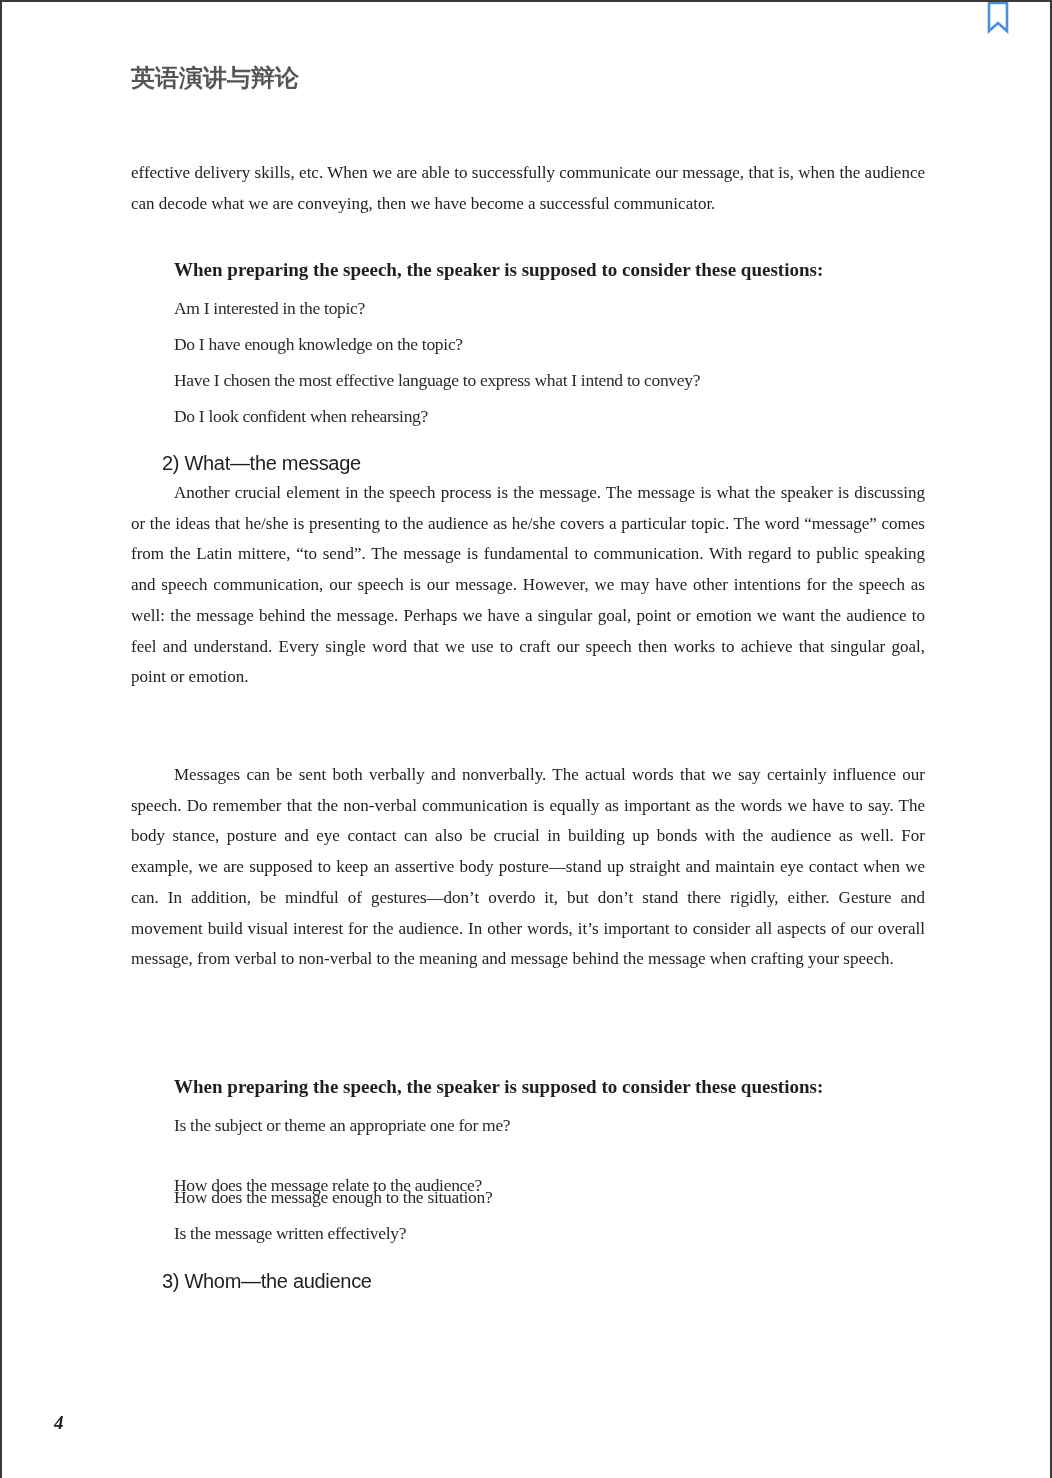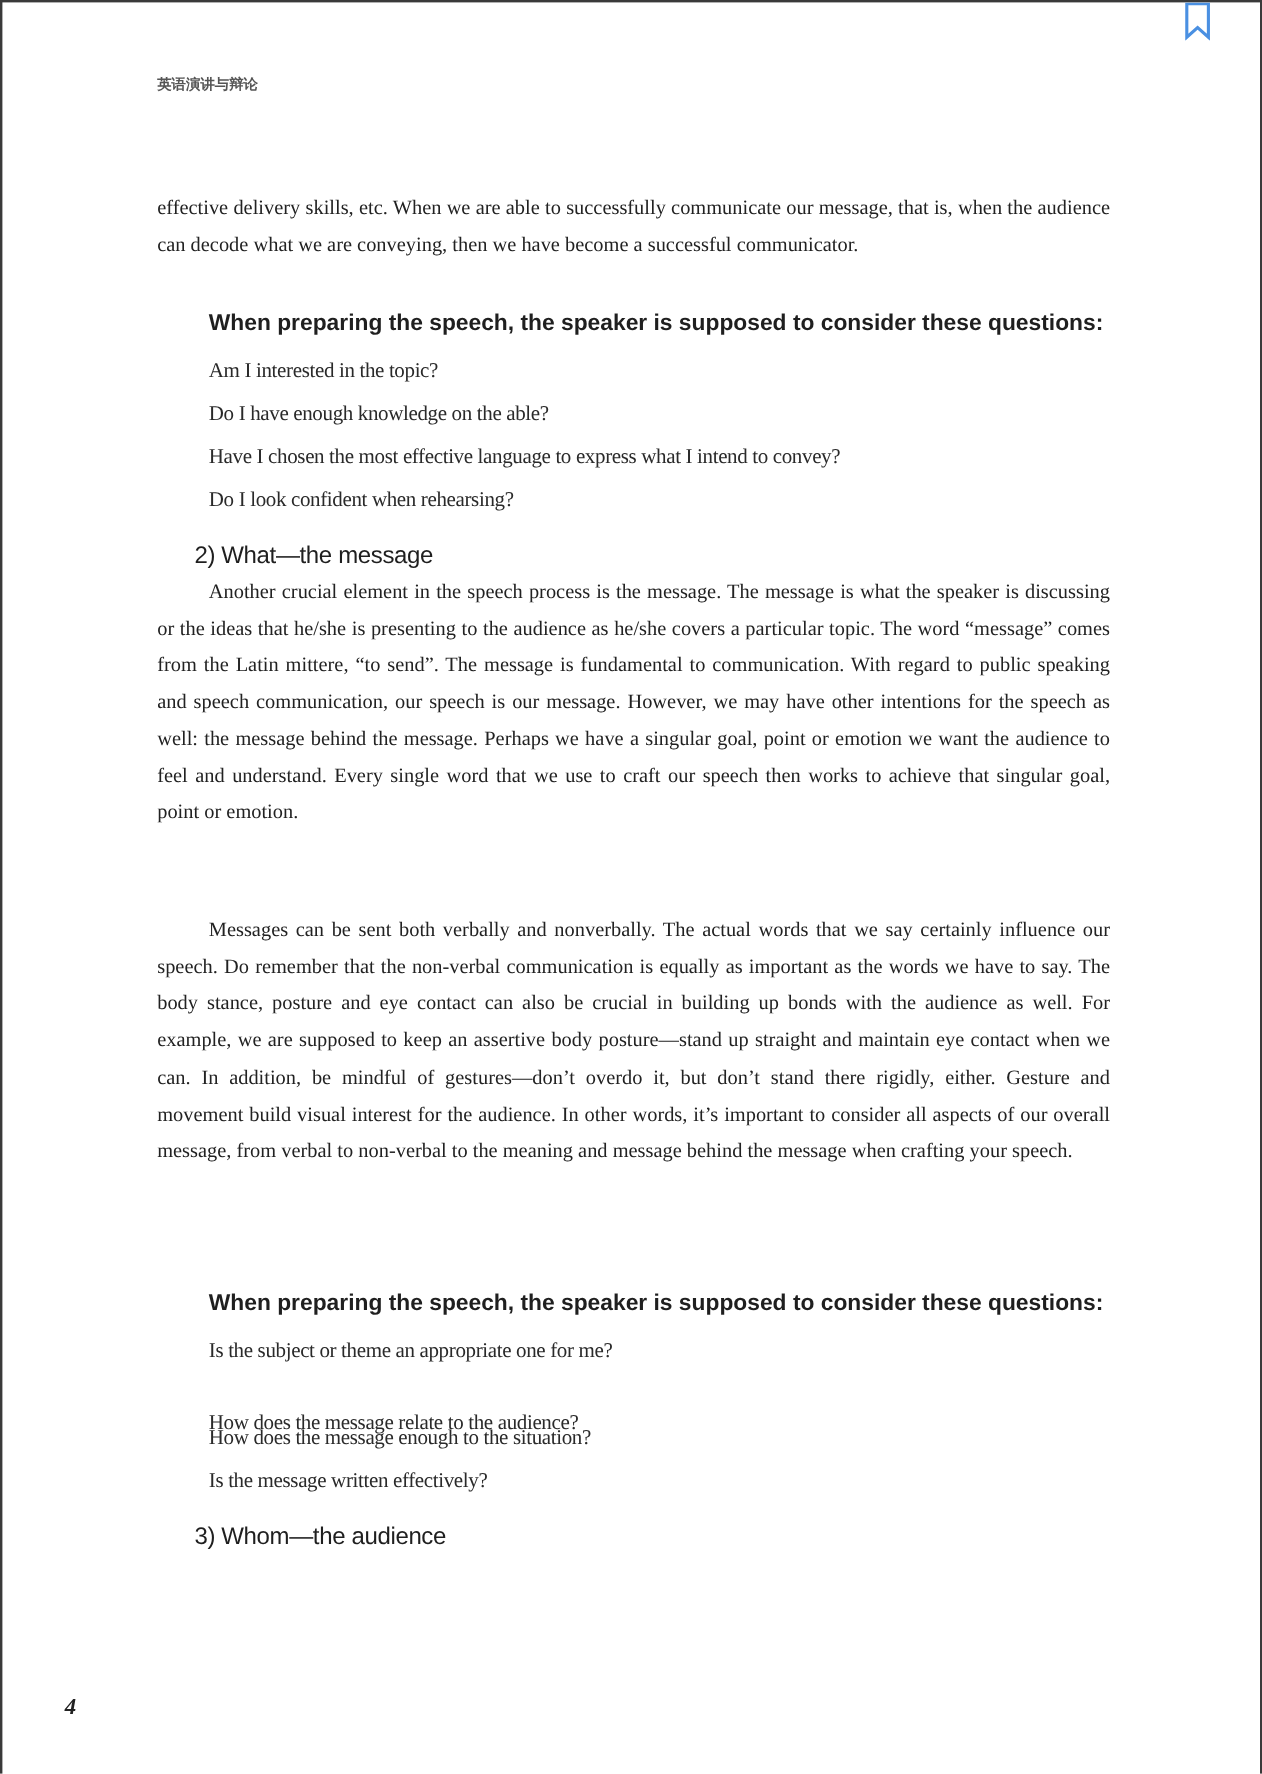--- a/index.html
+++ b/index.html
@@ -7,35 +7,35 @@
       width: 1052px; height: 1478px; position: relative; overflow: hidden;
       box-sizing: border-box;
       border-left: 2px solid #3a3a3a;
       border-top: 2px solid #3a3a3a;
       border-right: 2px solid #3a3a3a;
     }
     .page { position: absolute; left: 0; top: 0; width: 1052px; height: 1478px; }
     .running-head {
       position: absolute; left: 129px; top: 60px;
       font-family: "DejaVu Sans", sans-serif; font-weight: bold;
-      font-size: 12px; color: #555555; letter-spacing: 0px;
+      font-size: 24px; color: #555555; letter-spacing: 0px;
     }
     .bookmark {
       position: absolute; left: 984px; top: 0px; width: 24px; height: 32px;
     }
     .body-text {
       position: absolute; left: 129px; width: 794px;
       font-family: "Liberation Serif", serif; font-size: 17px;
       color: #222222; text-align: justify; text-align-last: left;
       line-height: 30.7px;
     }
     .body-text.indent { text-indent: 43px; }
     .lead {
       position: absolute; left: 172px; width: 751px;
-      font-family: Liberation Sans, sans-serif; font-weight: bold;
+      font-family: Liberation Serif, serif; font-weight: bold;
       font-size: 19px; color: #1f1f1f; white-space: nowrap;
     }
     .question {
       position: absolute; left: 172px;
       font-family: Liberation Serif, serif; font-size: 17.5px;
       color: #2a2a2a; white-space: nowrap; letter-spacing: -0.3px;
     }
     .section-heading {
       position: absolute; left: 160px;
       font-family: "Liberation Sans", sans-serif; font-size: 20px;
@@ -57,21 +57,21 @@
   <div class="bookmark">
     <svg width="24" height="32" viewBox="0 0 24 32">
       <path d="M3 1 H21 V29 L12 21 L3 29 Z" fill="none" stroke="#4a90e2" stroke-width="2.6" stroke-linejoin="miter"></path>
     </svg>
   </div>
 
   <div class="body-text" style="top:156px;">effective delivery skills, etc. When we are able to successfully communicate our message, that is, when the audience can decode what we are conveying, then we have become a successful communicator.</div>
 
   <div class="lead" style="top:257px;">When preparing the speech, the speaker is supposed to consider these questions:</div>
   <div class="question" style="top:296px;">Am I interested in the topic?</div>
-  <div class="question" style="top:332px;">Do I have enough knowledge on the able?</div>
+  <div class="question" style="top:332px;">Do I have enough knowledge on the topic?</div>
   <div class="question" style="top:368px;">Have I chosen the most effective language to express what I intend to convey?</div>
   <div class="question" style="top:404px;">Do I look confident when rehearsing?</div>
 
   <div class="section-heading" style="top:450px;">2) What—the message</div>
 
   <div class="body-text indent" style="top:476px;">Another crucial element in the speech process is the message. The message is what the speaker is discussing or the ideas that he/she is presenting to the audience as he/she covers a particular topic. The word “message” comes from the Latin mittere, “to send”. The message is fundamental to communication. With regard to public speaking and speech communication, our speech is our message. However, we may have other intentions for the speech as well: the message behind the message. Perhaps we have a singular goal, point or emotion we want the audience to feel and understand. Every single word that we use to craft our speech then works to achieve that singular goal, point or emotion.</div>
   <div class="body-text indent" style="top:758px;">Messages can be sent both verbally and nonverbally. The actual words that we say certainly influence our speech. Do remember that the non-verbal communication is equally as important as the words we have to say. The body stance, posture and eye contact can also be crucial in building up bonds with the audience as well. For example, we are supposed to keep an assertive body posture—stand up straight and maintain eye contact when we can. In addition, be mindful of gestures—don’t overdo it, but don’t stand there rigidly, either. Gesture and movement build visual interest for the audience. In other words, it’s important to consider all aspects of our overall message, from verbal to non-verbal to the meaning and message behind the message when crafting your speech.</div>
 
   <div class="lead" style="top:1074px;">When preparing the speech, the speaker is supposed to consider these questions:</div>
   <div class="question" style="top:1113px;">Is the subject or theme an appropriate one for me?</div>

